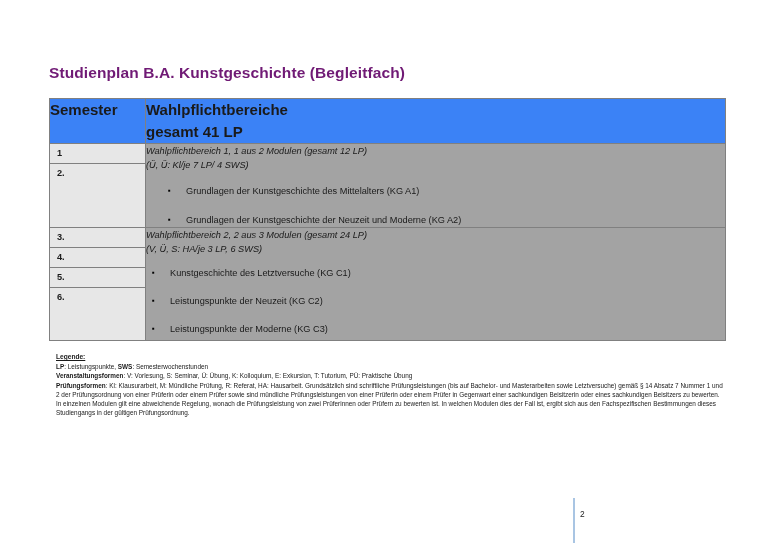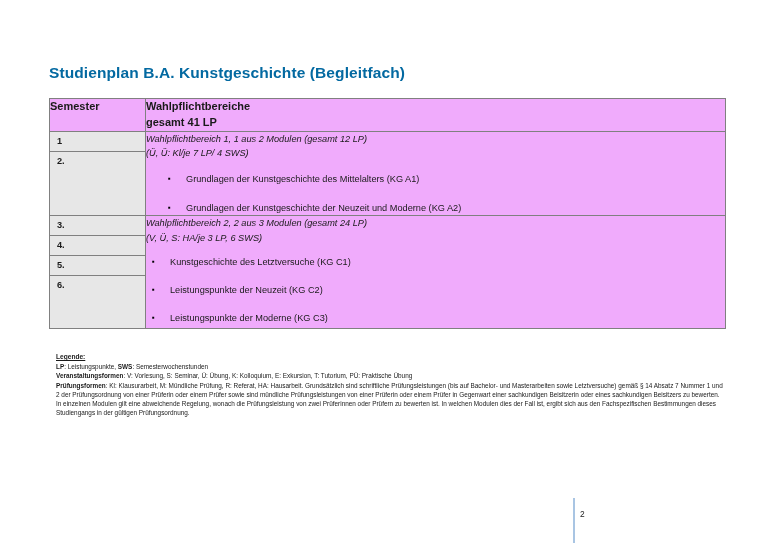--- a/index.html
+++ b/index.html
@@ -23,21 +23,21 @@
     height: 543px;
   }
 
   
   .doc-title {
     position: absolute;
     left: 49px;
     top: 64px;
     font-size: 15.5px;
     font-weight: bold;
-    color: #0369a1;
+    color: #701a75;
     letter-spacing: 0.1px;
     white-space: nowrap;
   }
 
   
   .plan-table {
     position: absolute;
     left: 49px;
     top: 98px;
     width: 676px;
@@ -48,22 +48,22 @@
     border: 1px solid #808080;
     vertical-align: top;
     padding: 0;
   }
 
   .col-sem { width: 96px; }
   .col-main { width: 580px; }
 
   
   .hdr-cell {
-    background: #f0abfc;
-    font-size: 11px;
+    background: #3b82f6;
+    font-size: 15px;
     font-weight: bold;
     padding: 5px 6px 6px 6px;
     text-align: left;
     line-height: 1.45;
   }
   .hdr-cell.center { }
 
   
   .sem-stack-cell {
     background: #e7e7e7;
@@ -83,21 +83,21 @@
     line-height: 1.2;
   }
   .sem-item:last-child {
     border-bottom: none;
     flex: 1 1 auto;
   }
 
   
   .main-cell {
     padding: 6px 8px 8px 8px;
-    background: #f0abfc;
+    background: #a3a3a3;
   }
   .block-head {
     font-size: 9.2px;
     font-style: italic;
     line-height: 1.55;
     white-space: nowrap;
   }
   .bullet-list {
     margin: 0;
     padding: 0;

